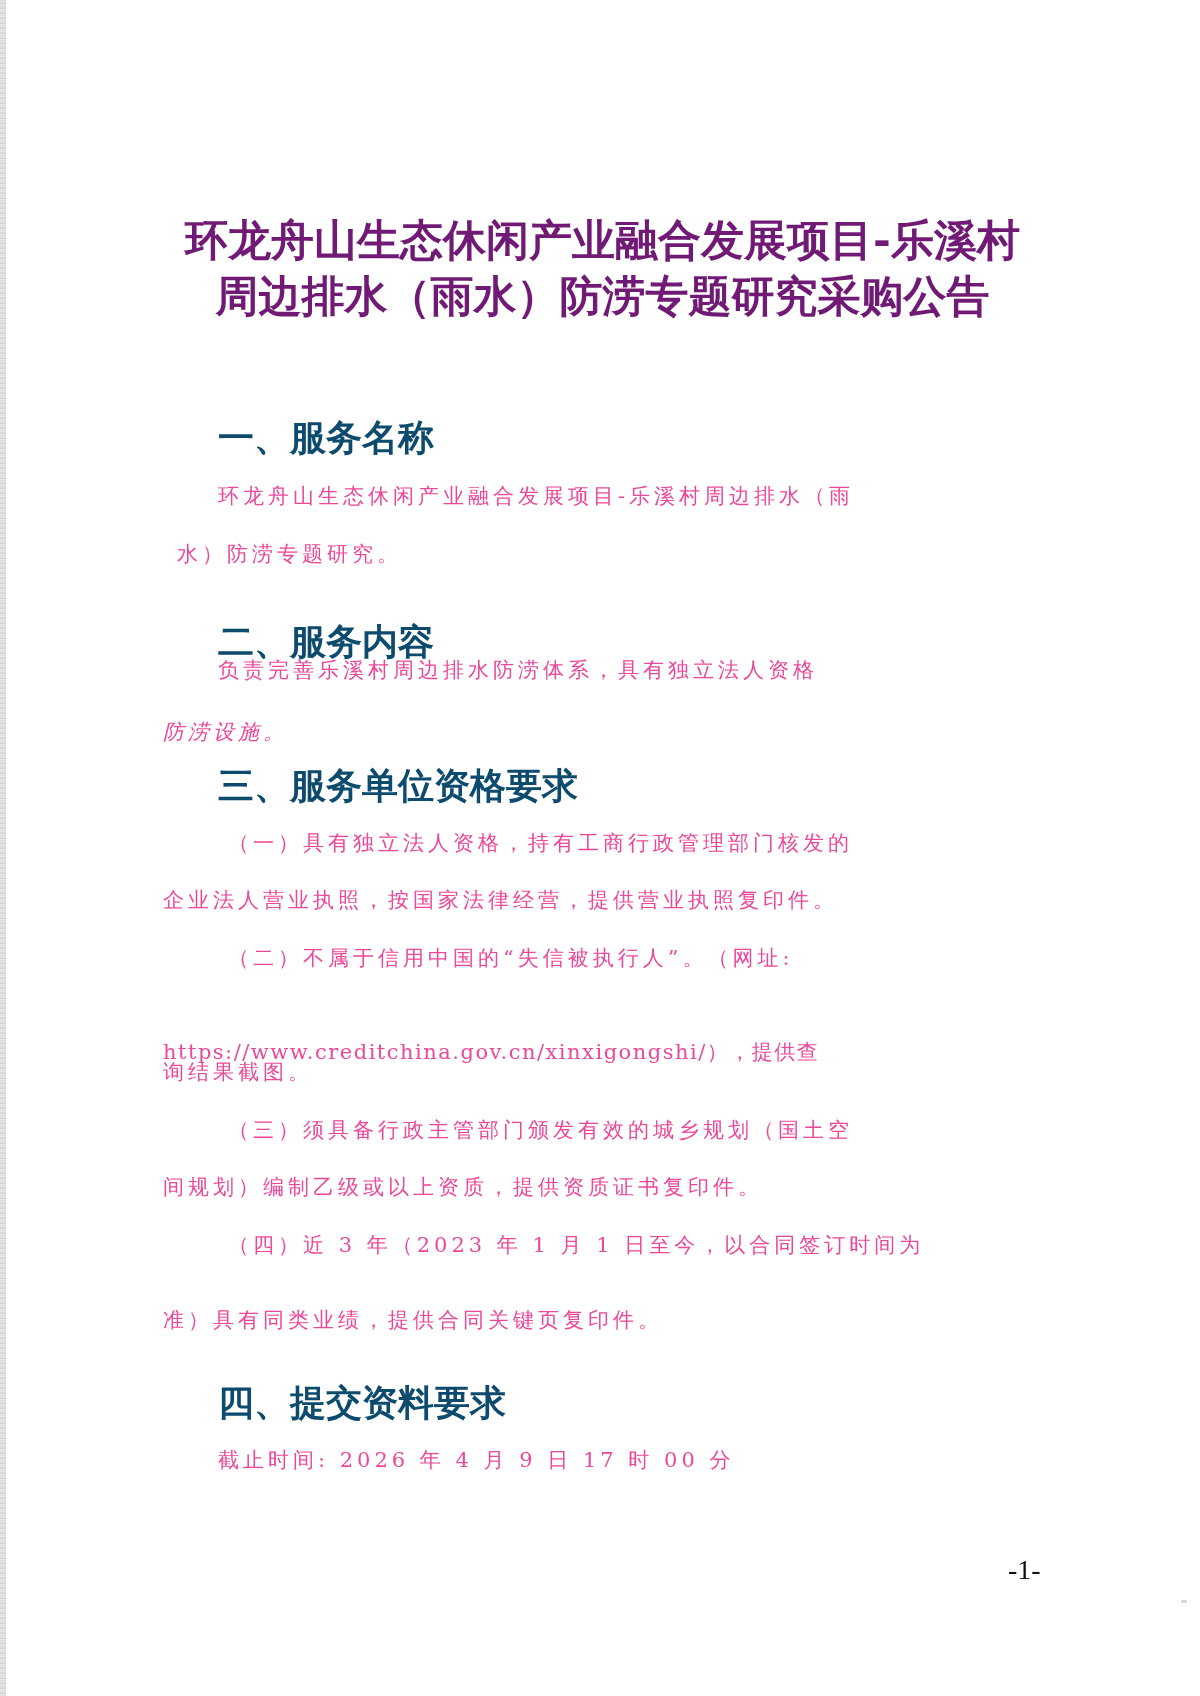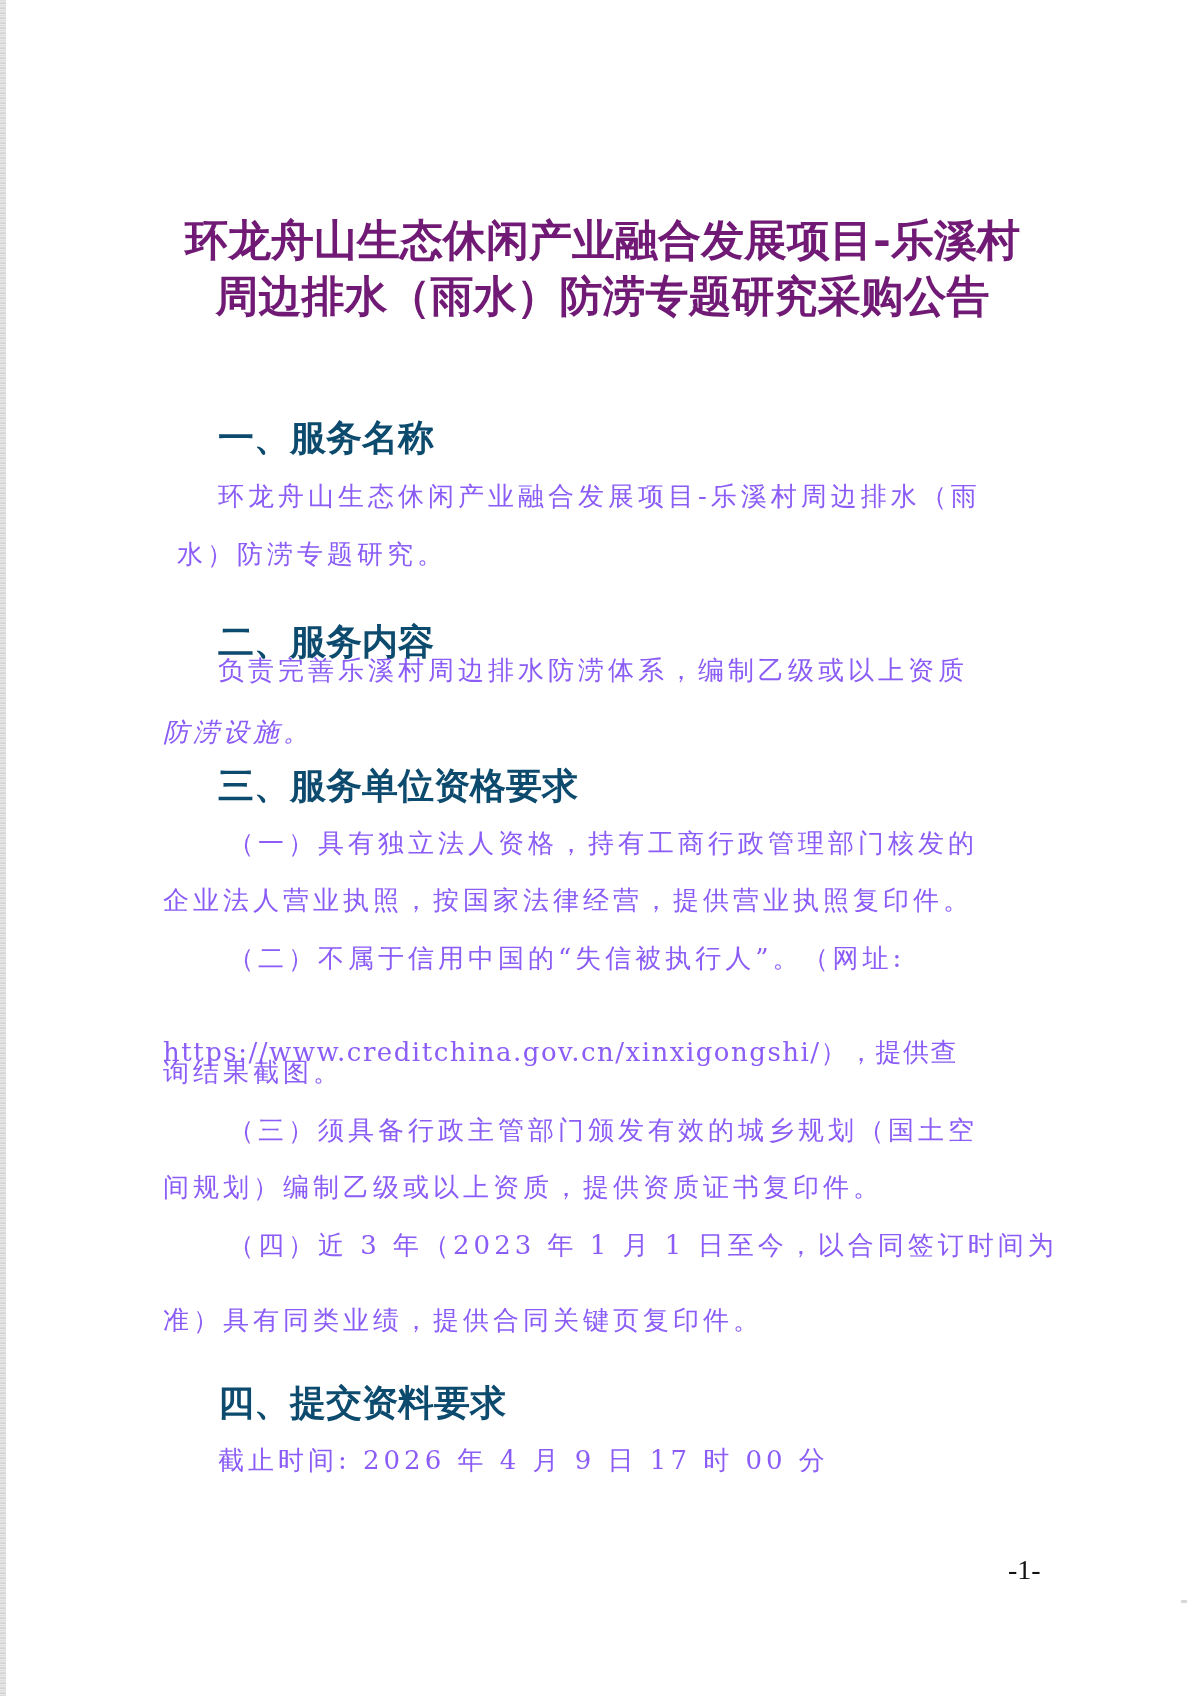--- a/index.html
+++ b/index.html
@@ -44,23 +44,23 @@
       left: 218px;
       font-size: 36px;
       font-weight: bold;
       line-height: 40px;
       color: #0c4a6e;
       white-space: nowrap;
       font-family: "DejaVu Sans", "Liberation Sans", sans-serif;
     }
     .line {
       position: absolute;
-      font-size: 26px;
+      font-size: 21px;
       line-height: 40px;
-      color: #8b5cf6;
+      color: #ec4899;
       white-space: nowrap;
       letter-spacing: 4px;
     }
     .line.indent { left: 218px; }
     .line.wrap { left: 163px; }
     .line.deep { left: 228px; }
     .url {
       font-family: "DejaVu Serif", "Liberation Serif", serif;
       letter-spacing: 1.5px;
       margin-top: 37px;
@@ -91,21 +91,21 @@
 <div>
 
   <div class="title l1">环龙舟山生态休闲产业融合发展项目-乐溪村</div>
   <div class="title l2">周边排水（雨水）防涝专题研究采购公告</div>
 
   <div class="heading" style="top:418px;">一、服务名称</div>
   <div class="line indent" style="top:476px;">环龙舟山生态休闲产业融合发展项目-乐溪村周边排水（雨</div>
   <div class="line wrap" style="top:534px;margin-left:14px;">水）防涝专题研究。</div>
 
   <div class="heading" style="top:622px;">二、服务内容</div>
-  <div class="line indent" style="top:650px;">负责完善乐溪村周边排水防涝体系，编制乙级或以上资质</div>
+  <div class="line indent" style="top:650px;">负责完善乐溪村周边排水防涝体系，具有独立法人资格</div>
   <div class="line wrap" style="top:712px;font-style:italic;">防涝设施。</div>
 
   <div class="heading" style="top:766px;">三、服务单位资格要求</div>
 
   <div class="line deep" style="top:823px;">（一）具有独立法人资格，持有工商行政管理部门核发的</div>
   <div class="line wrap" style="top:880px;">企业法人营业执照，按国家法律经营，提供营业执照复印件。</div>
 
   <div class="line deep" style="top:938px;">（二）不属于信用中国的“失信被执行人”。（网址:</div>
   <div class="line wrap url" style="top:995px;">https://www.creditchina.gov.cn/xinxigongshi/），提供查</div>
   <div class="line wrap" style="top:1052px;">询结果截图。</div>

